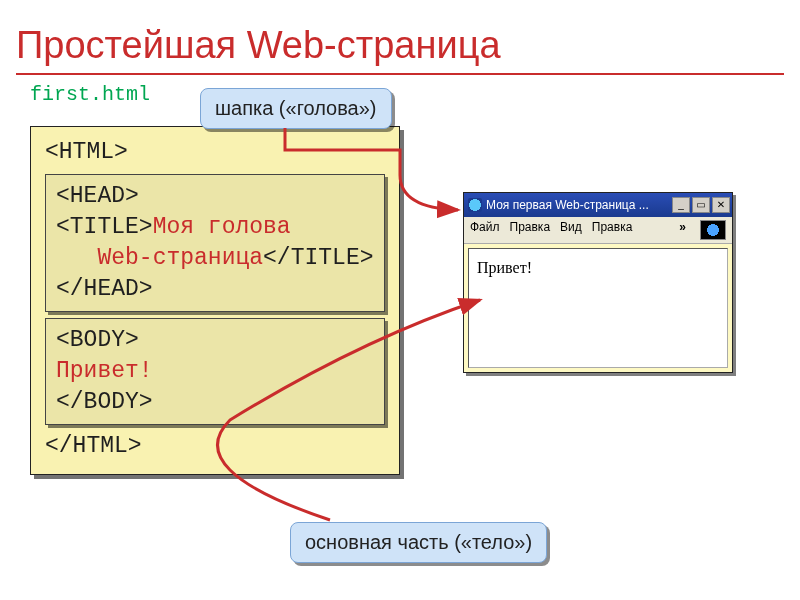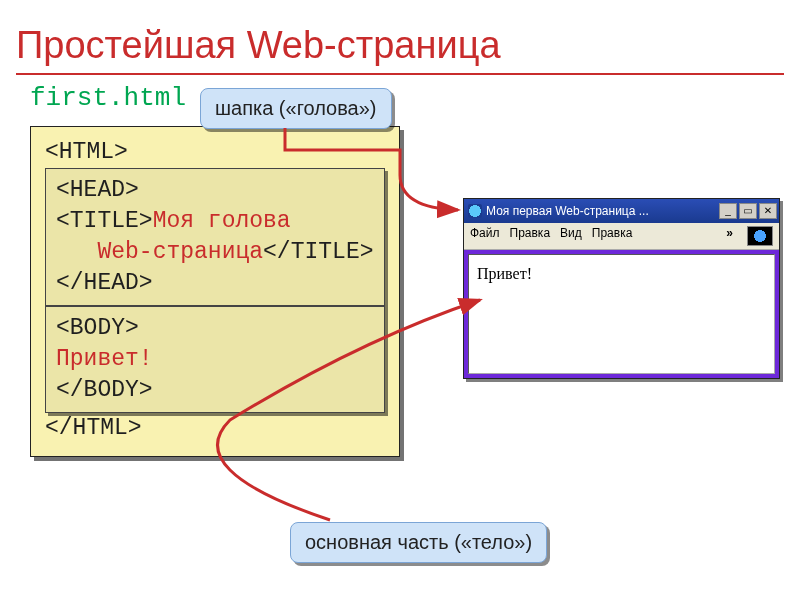--- a/index.html
+++ b/index.html
@@ -19,21 +19,21 @@
     font-family: Verdana, Arial, sans-serif;
   }
   .title-rule {
     border: none;
     border-top: 2px solid #c92c2c;
     margin: 0 16px;
   }
   .filename {
     font-family: "Courier New", monospace;
     color: #00a651;
-    font-size: 26px;
+    font-size: 20px;
     padding: 8px 0 0 30px;
   }
 
   
   .codebox {
     position: absolute;
     left: 30px;
     top: 126px;
     width: 370px;
     padding: 10px 14px 12px;
@@ -41,21 +41,21 @@
     border: 1px solid #222;
     box-shadow: 4px 4px 0 rgba(0,0,0,.55);
     font-family: "Courier New", monospace;
     font-size: 23px;
     line-height: 1.35;
   }
   .inner-box {
     background: #ebe5a8;
     border: 1px solid #444;
     box-shadow: 3px 3px 0 rgba(0,0,0,.5);
-    margin: 0 0;
+    margin: 6px 0;
     padding: 6px 10px;
   }
   .tag-bracket, .tag { color: #1f1f1f; }
   .kw-red { color: #c92c2c; }
 
   
   .callout {
     position: absolute;
     background: #cfe3f8;
     border: 1px solid #7ba5d6;
@@ -66,23 +66,23 @@
     box-shadow: 3px 3px 0 rgba(0,0,0,.45);
     color: #222;
   }
   .callout.top { left: 200px; top: 88px; }
   .callout.bottom { left: 290px; top: 522px; }
 
   
   .browser {
     position: absolute;
     left: 463px;
-    top: 198px;
-    width: 317px;
-    background: #6d28d9;
+    top: 192px;
+    width: 270px;
+    background: #fef9c3;
     border: 1px solid #222;
     box-shadow: 3px 3px 0 rgba(0,0,0,.5);
     font-family: Tahoma, Arial, sans-serif;
     font-size: 12px;
   }
   .titlebar {
     display: flex;
     align-items: center;
     background: linear-gradient(#2a4db5,#1a3a8f);
     color: #fff;

